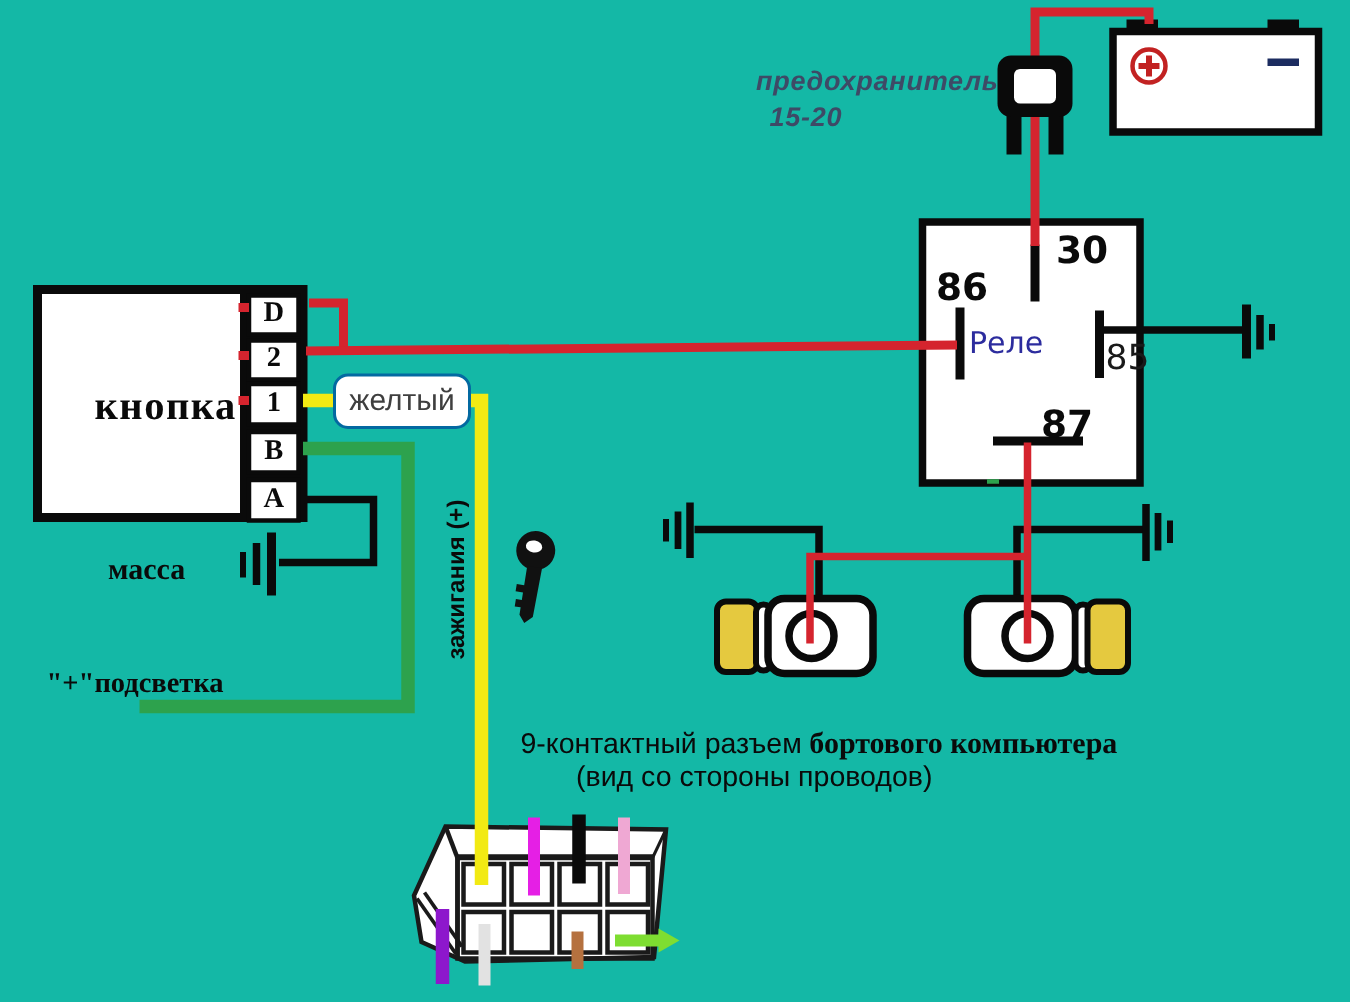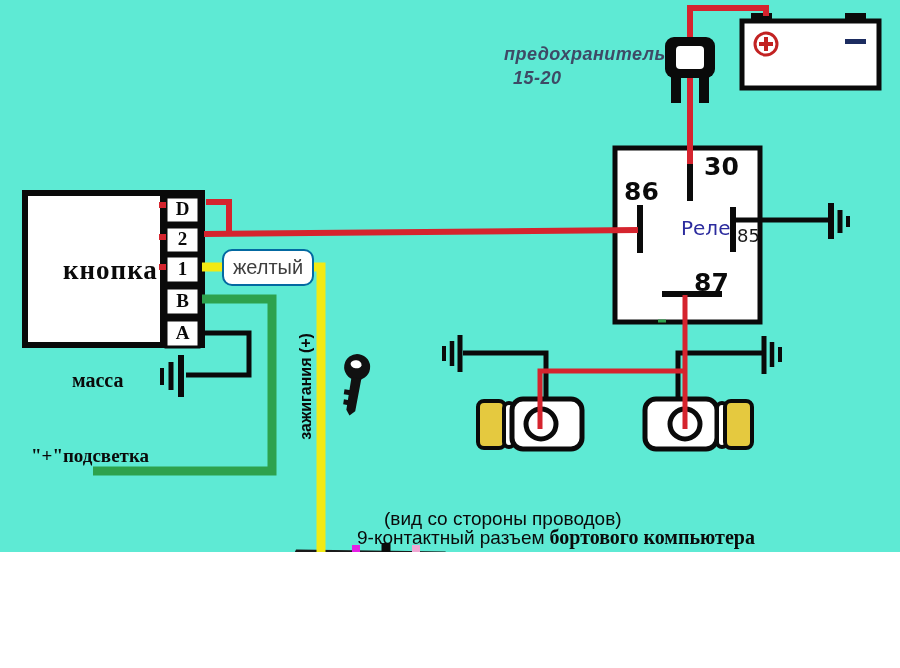--- a/index.html
+++ b/index.html
@@ -1,26 +1,26 @@
 <!DOCTYPE html>
 <html><head>
 <meta charset="utf-8">
 <style>
   html,body{margin:0;padding:0;background:#fff;}
-  .stage{position:relative;width:900px;height:552px;background:#5eead4;overflow:hidden;
+  .stage{position:relative;width:900px;height:668px;background:#14b8a6;overflow:hidden;
          font-family:"Liberation Sans","DejaVu Sans",sans-serif;}
   .layer{position:absolute;left:0;top:0;}
   .lbl{position:absolute;white-space:nowrap;color:#0a0a0a;line-height:1.05;}
   .serifb{font-family:"Liberation Serif","DejaVu Serif",serif;font-weight:bold;}
   .sans{font-family:"DejaVu Sans","Liberation Sans",sans-serif;}
   .btn-title{font-size:27px;letter-spacing:1px;margin-left:21px;}
   .term-letter{width:33px;text-align:center;font-size:19px;}
   .relay-num{font-weight:bold;font-size:25px;}
   .relay-name{font-size:20px;color:#2c2c9e;}
-  .relay-85{font-size:18px;color:#1a1a1a;}
+  .relay-85{font-size:23px;color:#1a1a1a;}
   .fuse-lbl{font-style:italic;font-weight:bold;font-size:18px;color:#3e4a66;letter-spacing:0.5px;}
   .yellow-tag{width:88px;height:33px;border:2px solid #0369a1;border-radius:10px;background:#fff;
               text-align:center;line-height:33px;font-size:20px;color:#3f3f3f;}
   .ignition{width:130px;text-align:center;font-weight:bold;font-size:16px;transform:rotate(-90deg);}
   .cap1{font-size:19px;}
   .cap1 b{font-family:"Liberation Serif","DejaVu Serif",serif;font-size:20px;}
   .cap2{font-size:19px;}
 </style>
 </head>
 <body>
@@ -151,34 +151,34 @@
     <line x1="410" y1="627" x2="440" y2="627" stroke="#7edd31" stroke-width="8"></line>
     <polygon points="439,619 453,627 439,635" fill="#7edd31"></polygon>
   </g>
 </svg>
 
   <div class="lbl fuse-lbl" style="left:504px;top:45px;">предохранитель</div>
   <div class="lbl fuse-lbl" style="left:513px;top:69px;">15-20</div>
 
   <div class="lbl sans relay-num" style="left:704px;top:154px;">30</div>
   <div class="lbl sans relay-num" style="left:624px;top:179px;">86</div>
-  <div class="lbl sans relay-name" style="left:681px;top:218px;">Реле</div>
+  <div class="lbl sans relay-name" style="left:646px;top:218px;">Реле</div>
   <div class="lbl sans relay-85" style="left:737px;top:227px;">85</div>
   <div class="lbl sans relay-num" style="left:694px;top:270px;">87</div>
 
   <div class="lbl serifb btn-title" style="left:42px;top:256px;">кнопка</div>
   <div class="lbl serifb term-letter" style="left:166px;top:199px;">D</div>
   <div class="lbl serifb term-letter" style="left:166px;top:229px;">2</div>
   <div class="lbl serifb term-letter" style="left:166px;top:259px;">1</div>
   <div class="lbl serifb term-letter" style="left:166px;top:291px;">B</div>
   <div class="lbl serifb term-letter" style="left:166px;top:323px;">A</div>
 
   <div class="lbl serifb" style="left:72px;top:370px;font-size:20px;">масса</div>
   <div class="lbl serifb" style="left:31px;top:446px;font-size:19px;">"+"подсветка</div>
 
   <div class="lbl yellow-tag" style="left:222px;top:249px;">желтый</div>
 
   <div class="lbl ignition" style="left:241px;top:378px;">зажигания (+)</div>
 
-  <div class="lbl cap1" style="left:357px;top:486px;margin-top:41px;"><span>9-контактный разъем</span><b> бортового компьютера</b></div>
+  <div class="lbl cap1" style="left:347px;top:486px;"><span>9-контактный разъем</span><b> бортового компьютера</b></div>
   <div class="lbl cap2" style="left:384px;top:509px;">(вид со стороны проводов)</div>
 
 </div>
 
 </body></html>

